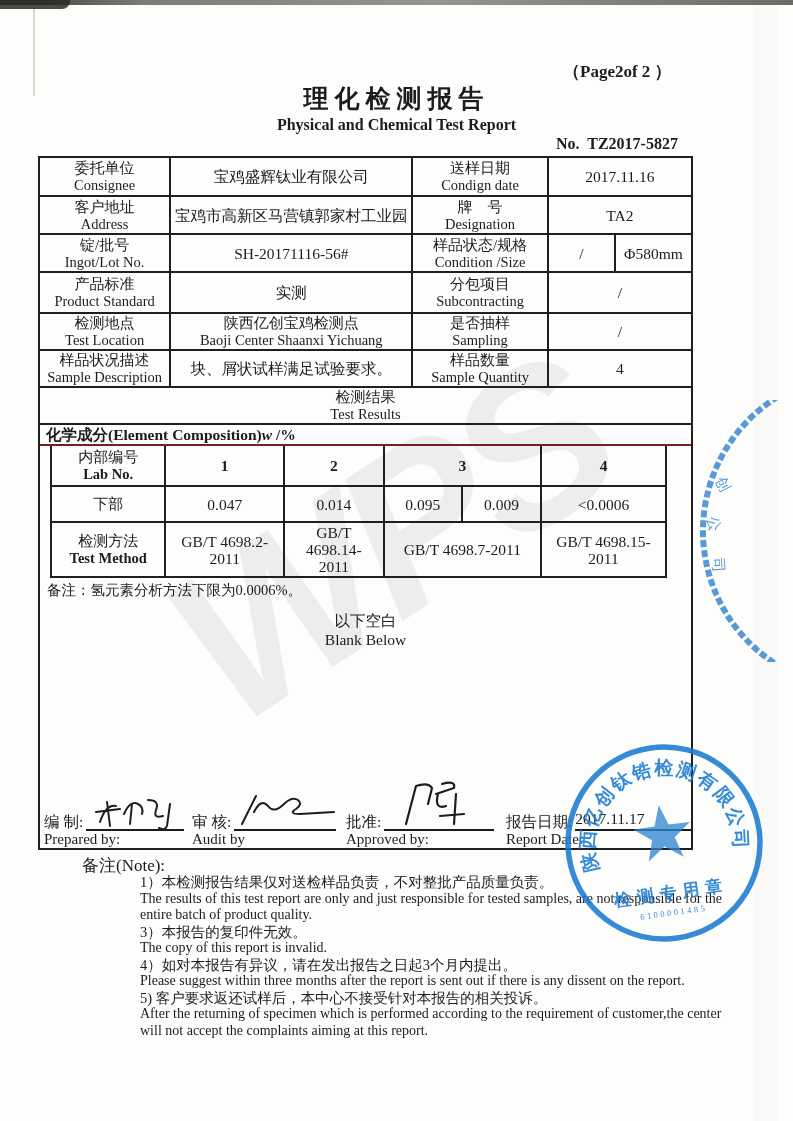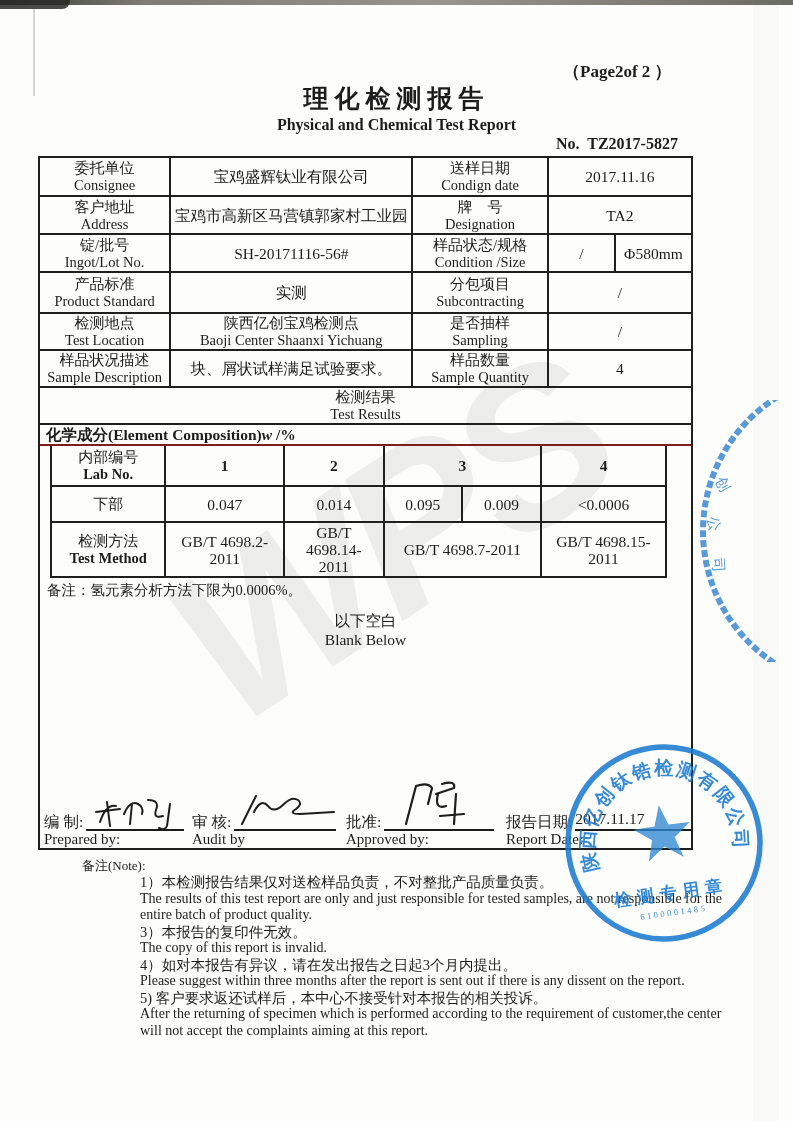--- a/index.html
+++ b/index.html
@@ -50,21 +50,21 @@
   .sig-row{position:absolute;left:0;right:0;bottom:1px;height:48px;padding-left:32px;}
   .sig-group{position:absolute;bottom:0;}
   .sig-top{display:flex;align-items:flex-end;}
   .sig-cn{font-size:15.5px;line-height:18px;white-space:nowrap;}
   .sig-line{position:relative;display:inline-block;height:20px;border-bottom:2px solid #1c1c1c;margin-left:3px;}
   .sig-line svg{position:absolute;left:0;bottom:-3px;overflow:visible;}
   .sig-en{font-size:15px;line-height:16px;margin-top:0;white-space:nowrap;}
   .sig-date{font-size:15.5px;text-align:left;line-height:20px;}
   
   .notes{position:absolute;left:82px;top:857px;width:648px;z-index:2;}
-  .notes-title{font-size:13px;line-height:17px;}
+  .notes-title{font-size:17px;line-height:17px;}
   .note-item{padding-left:58px;}
   .note-cn{font-size:14.5px;line-height:16.5px;}
   .note-en{font-size:14px;line-height:16.5px;}
   .nowrap{white-space:nowrap;}
   
   .stamp-main{position:absolute;left:558px;top:736px;width:212px;height:214px;z-index:5;opacity:.88;transform:rotate(-8deg);}
   .stamp-edge{position:absolute;left:693px;top:400px;width:100px;height:262px;z-index:5;opacity:.75;}
 </style>
 </head>
 <body>

